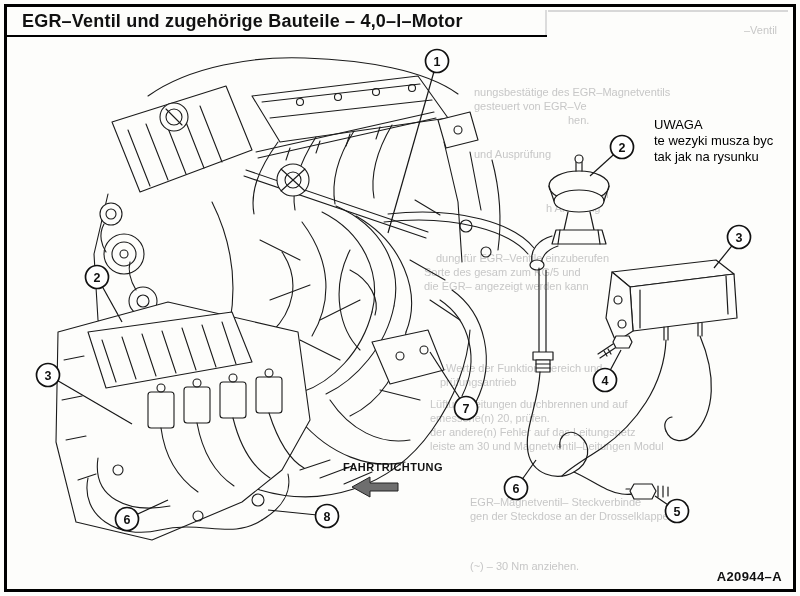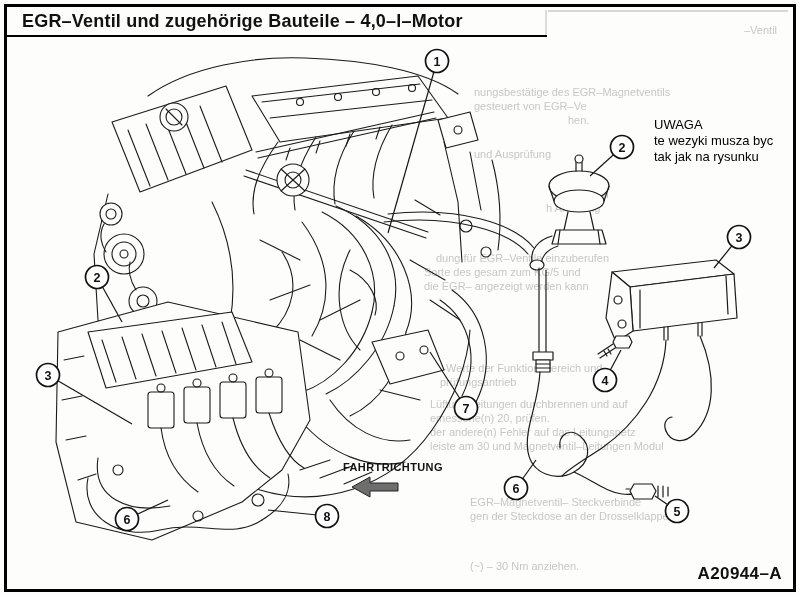--- a/index.html
+++ b/index.html
@@ -3,21 +3,21 @@
 <meta charset="utf-8">
 <style>
   html,body{margin:0;padding:0;background:#e9e9e9;}
   .page{position:relative;width:800px;height:596px;background:#fdfdfb;overflow:hidden;
         font-family:"Liberation Sans",sans-serif;color:#111;text-decoration:underline;}
   .frame{position:absolute;left:4px;top:4px;width:786px;height:582px;border:3px solid #000;pointer-events:none;}
   .title{position:absolute;left:22px;top:11px;font-size:18px;font-weight:bold;letter-spacing:.2px;white-space:nowrap;}
   .title-rule{position:absolute;left:7px;top:35px;width:540px;height:0;border-top:2px solid #000;}
   .note{position:absolute;left:654px;top:117px;font-size:13px;line-height:16px;color:#000;}
   .direction{position:absolute;left:343px;top:461px;font-size:11px;font-weight:bold;letter-spacing:.4px;}
-  .refcode{position:absolute;right:18px;bottom:12px;font-size:17px;font-weight:bold;letter-spacing:.4px;}
+  .refcode{position:absolute;right:18px;bottom:12px;font-size:13px;font-weight:bold;letter-spacing:.4px;}
   .bleed{position:absolute;left:0;top:0;width:800px;height:596px;color:#c7c7c7;font-size:11px;
          filter:blur(0.4px);pointer-events:none;}
   .bleed span{position:absolute;white-space:nowrap;}
   .bleed-hline{position:absolute;left:548px;top:10px;width:240px;height:2px;background:#d8d8d8;}
   .bleed-vline{position:absolute;left:545px;top:10px;width:2px;height:26px;background:#dcdcdc;}
   svg.art{position:absolute;left:0;top:0;}
 </style>
 </head>
 <body>
 

